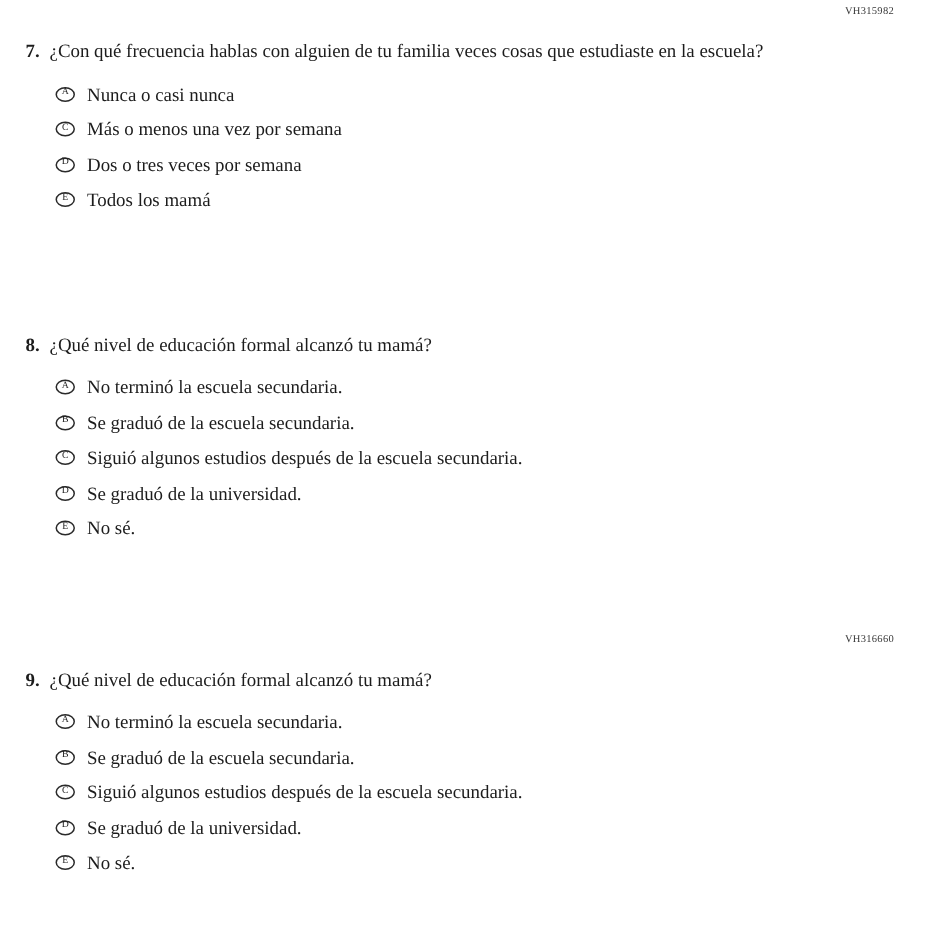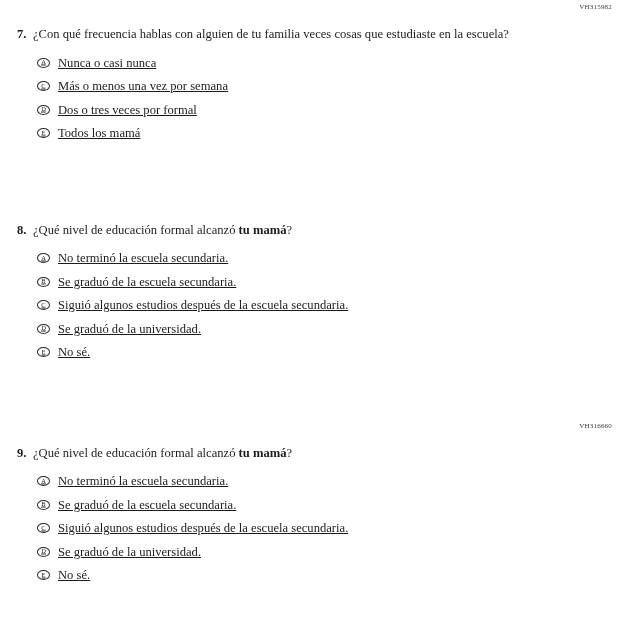--- a/index.html
+++ b/index.html
@@ -11,21 +11,21 @@
   }
   .page {
     width: 620px;
     height: 618px;
     background: #ffffff;
     padding-top: 3px;
     overflow: hidden;
   }
   .code-row {
     text-align: right;
-    padding-right: 8px;
+    padding-right: 24px;
     font-size: 7px;
     line-height: 9px;
     color: #3a3a3a;
     letter-spacing: 0.2px;
   }
   .question-row {
     display: flex;
     align-items: flex-start;
     padding-left: 17px;
     margin-top: 15px;
@@ -33,25 +33,24 @@
     line-height: 15.5px;
   }
   .q-num {
     font-weight: bold;
     width: 16px;
     flex: 0 0 16px;
   }
   .q-text {
     max-width: 502px;
   }
-  .q-text .bold { font-weight: bold; margin-top: 39px; }
+  .q-text .bold { font-weight: normal; margin-top: 39px; }
   .options {
     padding-left: 37px;
     margin-top: 13px;
-    text-decoration: underline;
   }
   .option-row {
     display: flex;
     align-items: center;
     margin-bottom: 9.5px;
     height: 14px;
     cursor: default;
   }
   .bubble {
     display: inline-flex;
@@ -99,21 +98,21 @@
       <div class="option-row">
         <span class="bubble">
             <span>C</span>
           </span>
         <span class="option-label">Más o menos una vez por semana</span>
       </div>
       <div class="option-row">
         <span class="bubble">
             <span>D</span>
           </span>
-        <span class="option-label">Dos o tres veces por formal</span>
+        <span class="option-label">Dos o tres veces por semana</span>
       </div>
       <div class="option-row">
         <span class="bubble">
             <span>E</span>
           </span>
         <span class="option-label">Todos los mamá</span>
       </div>
     </div>
   </div>
 

